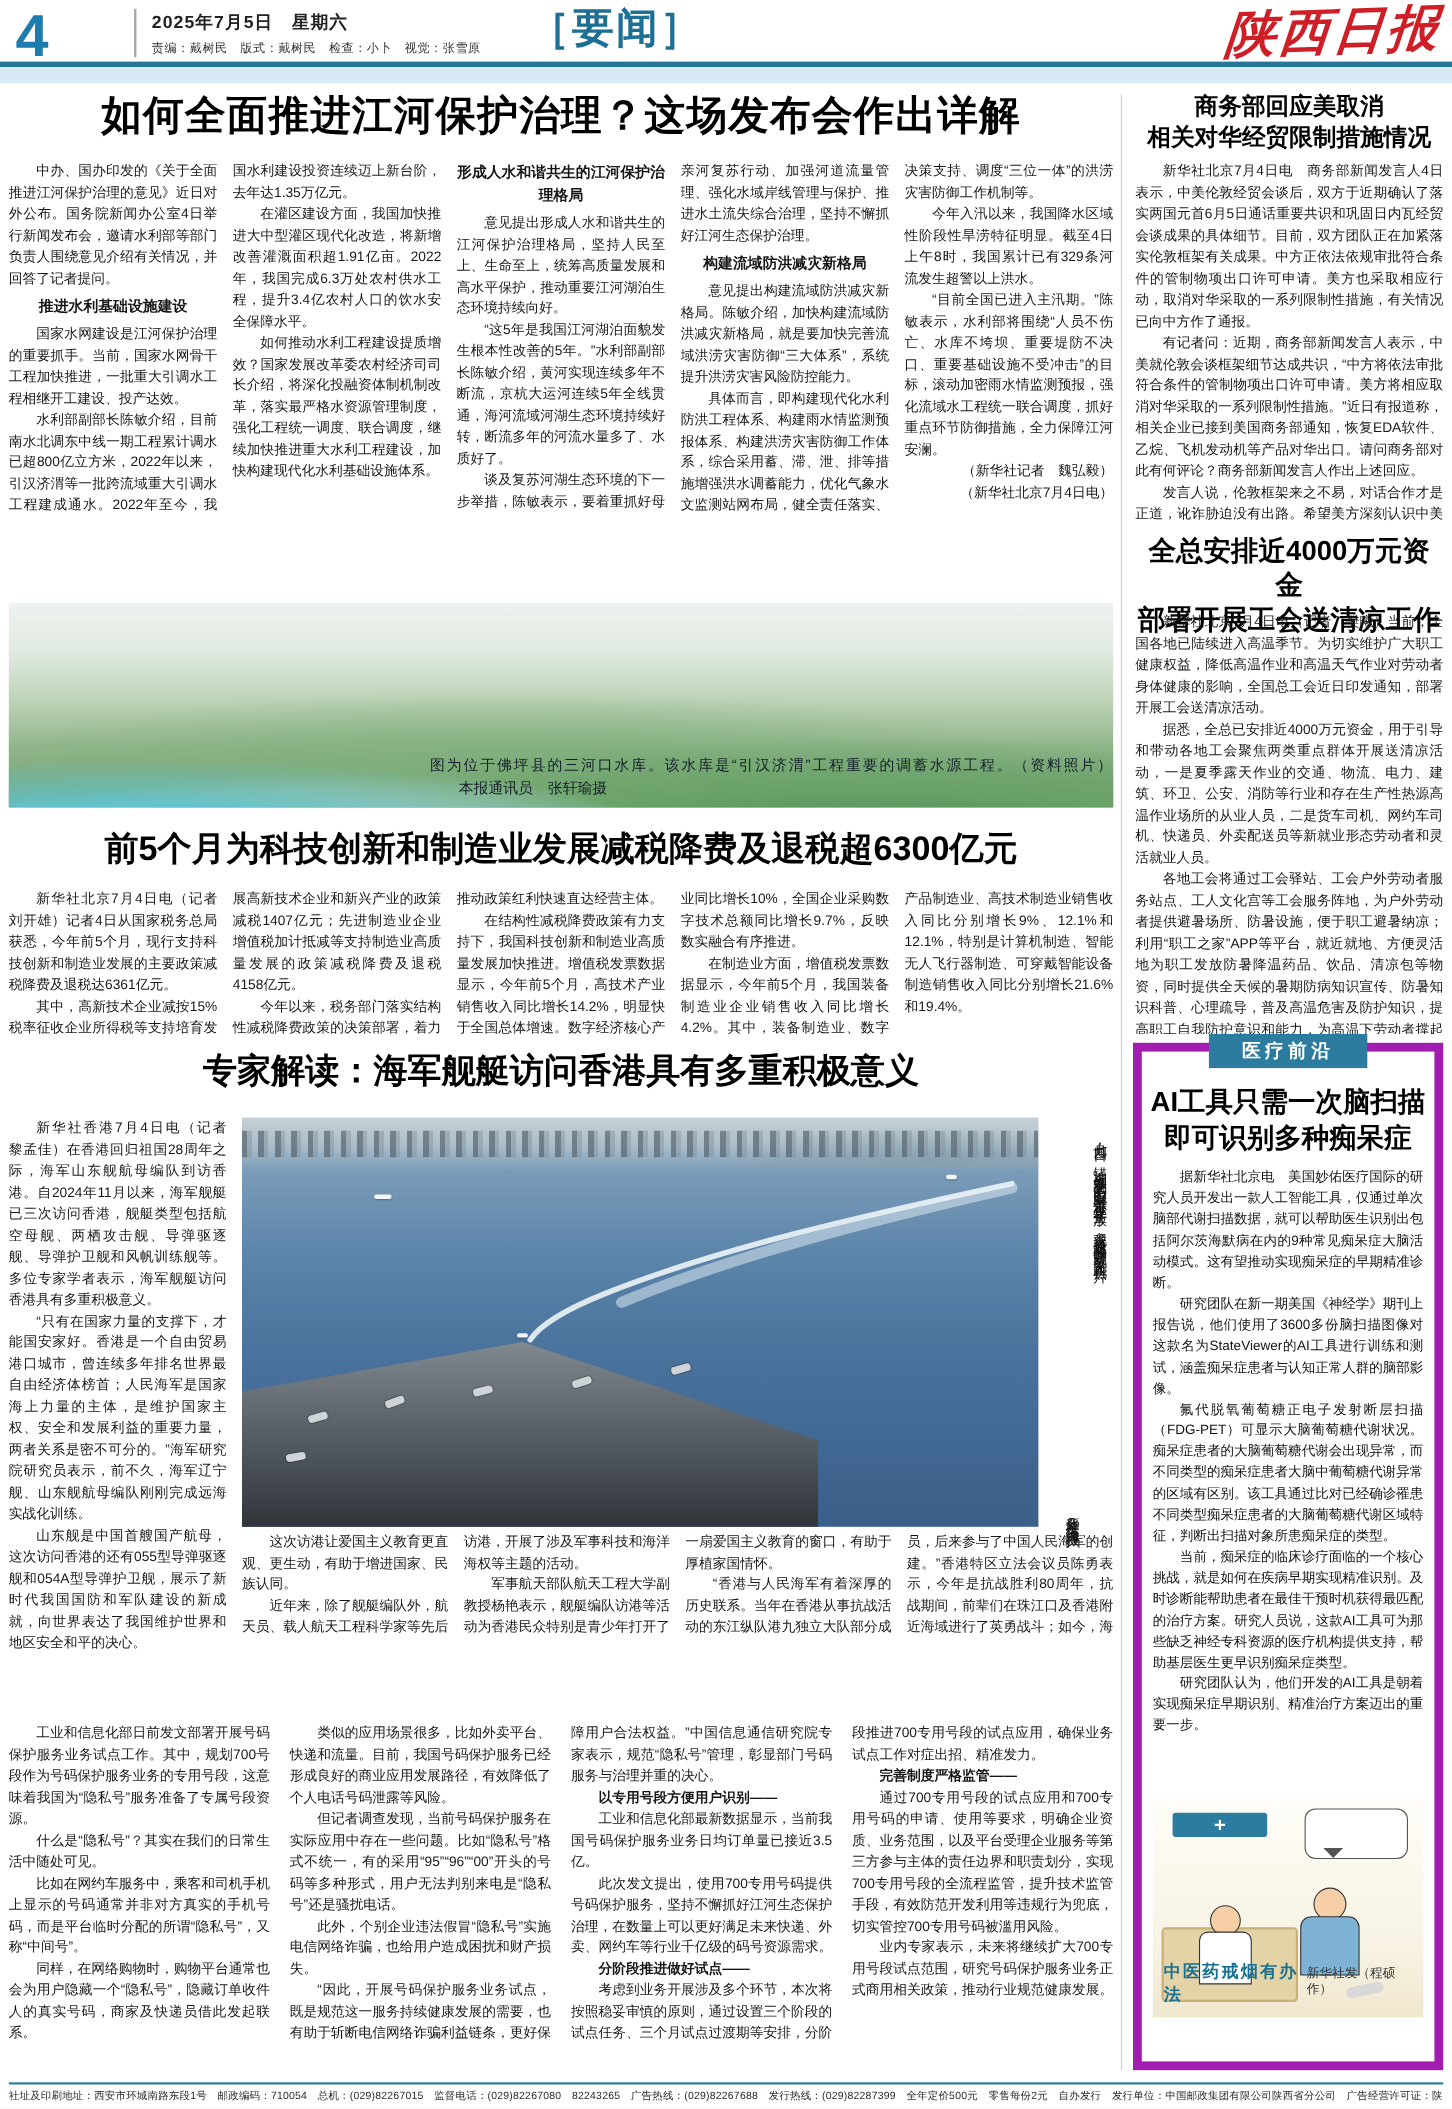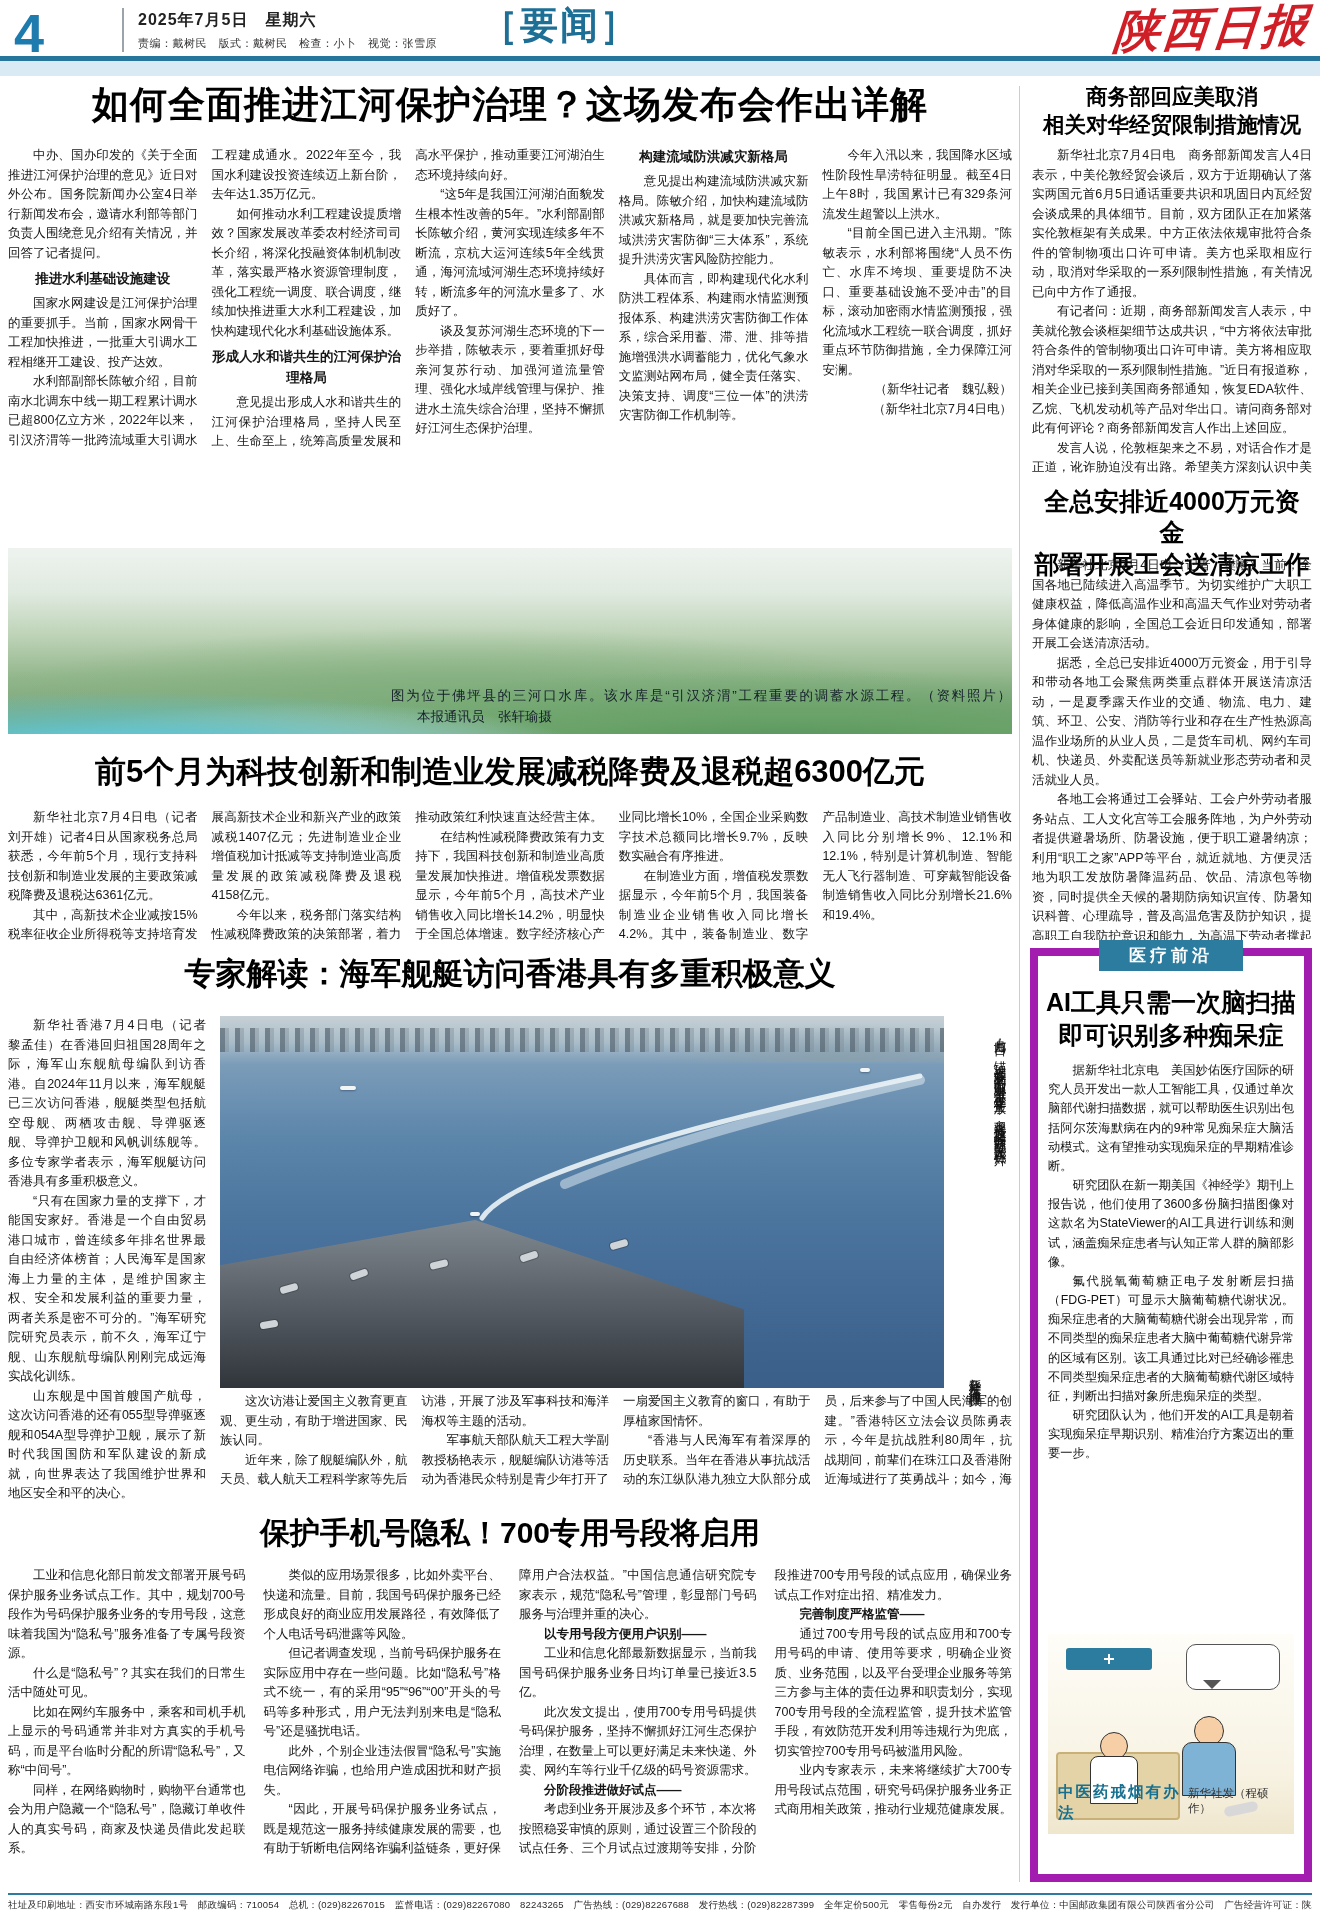--- a/index.html
+++ b/index.html
@@ -110,20 +110,21 @@
     <div class="rule1"></div>
     <div class="rule2"></div>
   </div>
 
   <div class="hl hlA">如何全面推进江河保护治理？这场发布会作出详解</div>
   <div class="bodyA colwrap jbody">
     <p class="para">中办、国办印发的《关于全面推进江河保护治理的意见》近日对外公布。国务院新闻办公室4日举行新闻发布会，邀请水利部等部门负责人围绕意见介绍有关情况，并回答了记者提问。</p>
     <p class="sub">推进水利基础设施建设</p>
     <p class="para">国家水网建设是江河保护治理的重要抓手。当前，国家水网骨干工程加快推进，一批重大引调水工程相继开工建设、投产达效。</p>
     <p class="para">水利部副部长陈敏介绍，目前南水北调东中线一期工程累计调水已超800亿立方米，2022年以来，引汉济渭等一批跨流域重大引调水工程建成通水。2022年至今，我国水利建设投资连续迈上新台阶，去年达1.35万亿元。</p>
+    <p class="para">在灌区建设方面，我国加快推进大中型灌区现代化改造，将新增改善灌溉面积超1.91亿亩。2022年，我国完成6.3万处农村供水工程，提升3.4亿农村人口的饮水安全保障水平。</p>
     <p class="para">如何推动水利工程建设提质增效？国家发展改革委农村经济司司长介绍，将深化投融资体制机制改革，落实最严格水资源管理制度，强化工程统一调度、联合调度，继续加快推进重大水利工程建设，加快构建现代化水利基础设施体系。</p>
     <p class="sub">形成人水和谐共生的江河保护治理格局</p>
     <p class="para">意见提出形成人水和谐共生的江河保护治理格局，坚持人民至上、生命至上，统筹高质量发展和高水平保护，推动重要江河湖泊生态环境持续向好。</p>
     <p class="para">“这5年是我国江河湖泊面貌发生根本性改善的5年。”水利部副部长陈敏介绍，黄河实现连续多年不断流，京杭大运河连续5年全线贯通，海河流域河湖生态环境持续好转，断流多年的河流水量多了、水质好了。</p>
     <p class="para">谈及复苏河湖生态环境的下一步举措，陈敏表示，要着重抓好母亲河复苏行动、加强河道流量管理、强化水域岸线管理与保护、推进水土流失综合治理，坚持不懈抓好江河生态保护治理。</p>
     <p class="sub">构建流域防洪减灾新格局</p>
     <p class="para">意见提出构建流域防洪减灾新格局。陈敏介绍，加快构建流域防洪减灾新格局，就是要加快完善流域洪涝灾害防御“三大体系”，系统提升洪涝灾害风险防控能力。</p>
     <p class="para">具体而言，即构建现代化水利防洪工程体系、构建雨水情监测预报体系、构建洪涝灾害防御工作体系，综合采用蓄、滞、泄、排等措施增强洪水调蓄能力，优化气象水文监测站网布局，健全责任落实、决策支持、调度“三位一体”的洪涝灾害防御工作机制等。</p>
     <p class="para">今年入汛以来，我国降水区域性阶段性旱涝特征明显。截至4日上午8时，我国累计已有329条河流发生超警以上洪水。</p>
     <p class="para">“目前全国已进入主汛期。”陈敏表示，水利部将围绕“人员不伤亡、水库不垮坝、重要堤防不决口、重要基础设施不受冲击”的目标，滚动加密雨水情监测预报，强化流域水工程统一联合调度，抓好重点环节防御措施，全力保障江河安澜。</p>
@@ -178,21 +179,20 @@
   </div>
 
   <div class="navyBelow colwrap jbody">
     <p class="para">这次访港让爱国主义教育更直观、更生动，有助于增进国家、民族认同。</p>
     <p class="para">近年来，除了舰艇编队外，航天员、载人航天工程科学家等先后访港，开展了涉及军事科技和海洋海权等主题的活动。</p>
     <p class="para">军事航天部队航天工程大学副教授杨艳表示，舰艇编队访港等活动为香港民众特别是青少年打开了一扇爱国主义教育的窗口，有助于厚植家国情怀。</p>
     <p class="para">“香港与人民海军有着深厚的历史联系。当年在香港从事抗战活动的东江纵队港九独立大队部分成员，后来参与了中国人民海军的创建。”香港特区立法会议员陈勇表示，今年是抗战胜利80周年，抗战期间，前辈们在珠江口及香港附近海域进行了英勇战斗；如今，海军舰艇访港活动是一种历史的延续。</p>
 
   </div>
 
-  <div class="hl hlD">保护手机号隐私！700专用号段将启用</div>
   <div class="bodyD colwrap jbody">
     <p class="para">工业和信息化部日前发文部署开展号码保护服务业务试点工作。其中，规划700号段作为号码保护服务业务的专用号段，这意味着我国为“隐私号”服务准备了专属号段资源。</p>
     <p class="para">什么是“隐私号”？其实在我们的日常生活中随处可见。</p>
     <p class="para">比如在网约车服务中，乘客和司机手机上显示的号码通常并非对方真实的手机号码，而是平台临时分配的所谓“隐私号”，又称“中间号”。</p>
     <p class="para">同样，在网络购物时，购物平台通常也会为用户隐藏一个“隐私号”，隐藏订单收件人的真实号码，商家及快递员借此发起联系。</p>
     <p class="para">类似的应用场景很多，比如外卖平台、快递和流量。目前，我国号码保护服务已经形成良好的商业应用发展路径，有效降低了个人电话号码泄露等风险。</p>
     <p class="para">但记者调查发现，当前号码保护服务在实际应用中存在一些问题。比如“隐私号”格式不统一，有的采用“95”“96”“00”开头的号码等多种形式，用户无法判别来电是“隐私号”还是骚扰电话。</p>
     <p class="para">此外，个别企业违法假冒“隐私号”实施电信网络诈骗，也给用户造成困扰和财产损失。</p>
     <p class="para">“因此，开展号码保护服务业务试点，既是规范这一服务持续健康发展的需要，也有助于斩断电信网络诈骗利益链条，更好保障用户合法权益。”中国信息通信研究院专家表示，规范“隐私号”管理，彰显部门号码服务与治理并重的决心。</p>
     <p class="para lead">以专用号段方便用户识别——</p>
@@ -232,20 +232,21 @@
   <div class="medbox">
     <div class="medtab">医疗前沿</div>
     <div class="medtitle">
       <div>AI工具只需一次脑扫描</div>
       <div>即可识别多种痴呆症</div>
     </div>
     <div class="medbody">
       <p class="para">据新华社北京电　美国妙佑医疗国际的研究人员开发出一款人工智能工具，仅通过单次脑部代谢扫描数据，就可以帮助医生识别出包括阿尔茨海默病在内的9种常见痴呆症大脑活动模式。这有望推动实现痴呆症的早期精准诊断。</p>
       <p class="para">研究团队在新一期美国《神经学》期刊上报告说，他们使用了3600多份脑扫描图像对这款名为StateViewer的AI工具进行训练和测试，涵盖痴呆症患者与认知正常人群的脑部影像。</p>
       <p class="para">氟代脱氧葡萄糖正电子发射断层扫描（FDG-PET）可显示大脑葡萄糖代谢状况。痴呆症患者的大脑葡萄糖代谢会出现异常，而不同类型的痴呆症患者大脑中葡萄糖代谢异常的区域有区别。该工具通过比对已经确诊罹患不同类型痴呆症患者的大脑葡萄糖代谢区域特征，判断出扫描对象所患痴呆症的类型。</p>
+      <p class="para">当前，痴呆症的临床诊疗面临的一个核心挑战，就是如何在疾病早期实现精准识别。及时诊断能帮助患者在最佳干预时机获得最匹配的治疗方案。研究人员说，这款AI工具可为那些缺乏神经专科资源的医疗机构提供支持，帮助基层医生更早识别痴呆症类型。</p>
       <p class="para">研究团队认为，他们开发的AI工具是朝着实现痴呆症早期识别、精准治疗方案迈出的重要一步。</p>
     </div>
     <div class="cartoon">
       <div class="c-sign"></div>
       <div class="c-bubble"></div>
       <div class="c-counter"></div>
       <div class="c-doc-head"></div>
       <div class="c-doc-body"></div>
       <div class="c-pat-head"></div>
       <div class="c-pat-body"></div>

